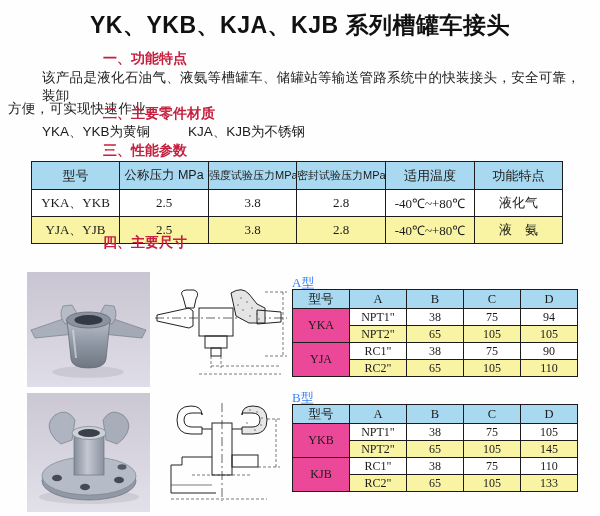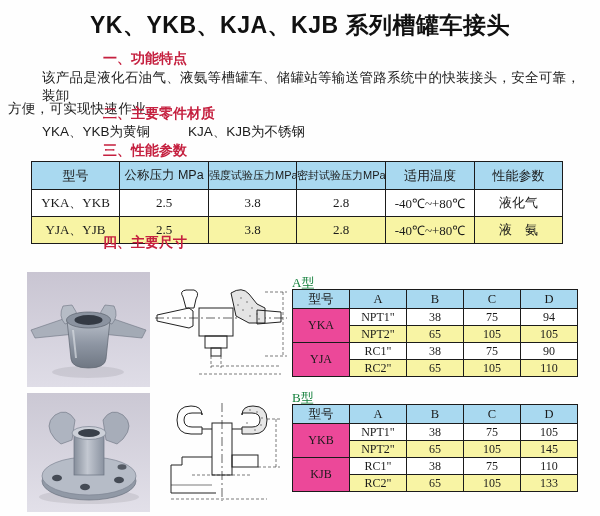--- a/index.html
+++ b/index.html
@@ -21,21 +21,21 @@
   .perf th.hm{font-size:12.5px;}
   .perf td{height:26px;font-size:13px;font-family:"Liberation Serif", serif;color:#1a1a1a;}
   .perf tr.ry td{background:#f8f4a4;}
   .dim{width:285px;}
   .dim-a{left:292px;top:289px;}
   .dim-b{left:292px;top:404px;}
   .dim th{height:18px;font-size:12.5px;color:#1a1a1a;font-family:"Liberation Serif", serif;}
   .dim td{height:16px;font-size:12px;font-family:"Liberation Serif", serif;color:#1a1a1a;}
   .dim td.model{background:#ec4899;}
   .dim tr.ry td:not(.model){background:#f8f4a4;}
-  .type-label{position:absolute;left:292px;font-size:13px;color:#15803d;font-family:"Liberation Serif", serif;}
+  .type-label{position:absolute;left:292px;font-size:13px;color:#3b82f6;font-family:"Liberation Serif", serif;}
   .photo{position:absolute;display:block;}
   .drawing{position:absolute;display:block;}
 </style>
 </head>
 <body>
 
 <div class="page">
 
   <div class="title">YK、YKB、KJA、KJB 系列槽罐车接头</div>
 
@@ -59,21 +59,21 @@
         <col style="width:89px">
         <col style="width:88px">
       </colgroup>
     <tbody>
         <tr>
       <th>型号</th>
       <th class="hm">公称压力 MPa</th>
       <th class="hs">强度试验压力MPa</th>
       <th class="hs">密封试验压力MPa</th>
       <th>适用温度</th>
-      <th>性能参数</th>
+      <th>功能特点</th>
     </tr>
     <tr>
       <td>YKA、YKB</td>
       <td>2.5</td>
       <td>3.8</td>
       <td>2.8</td>
       <td>-40℃~+80℃</td>
       <td>液化气</td>
     </tr>
     <tr class="ry">

